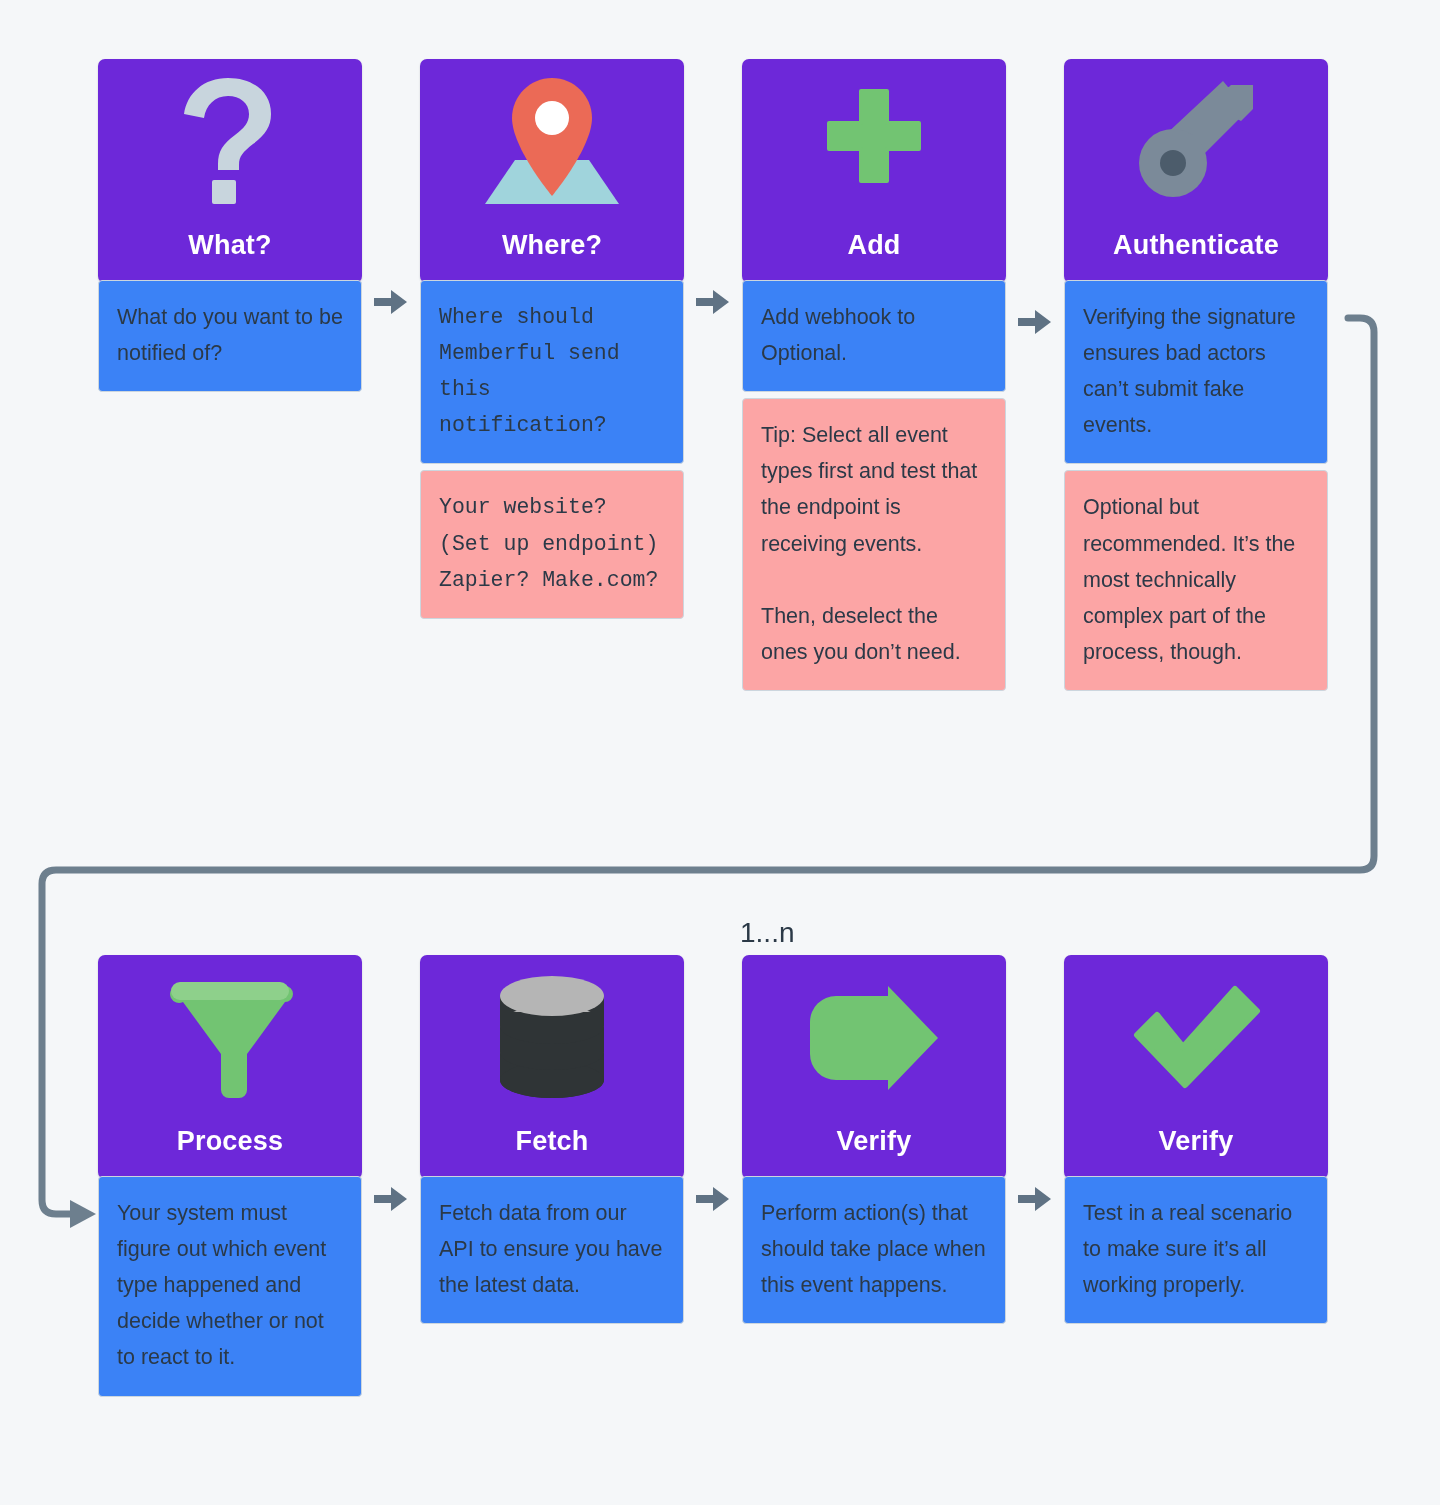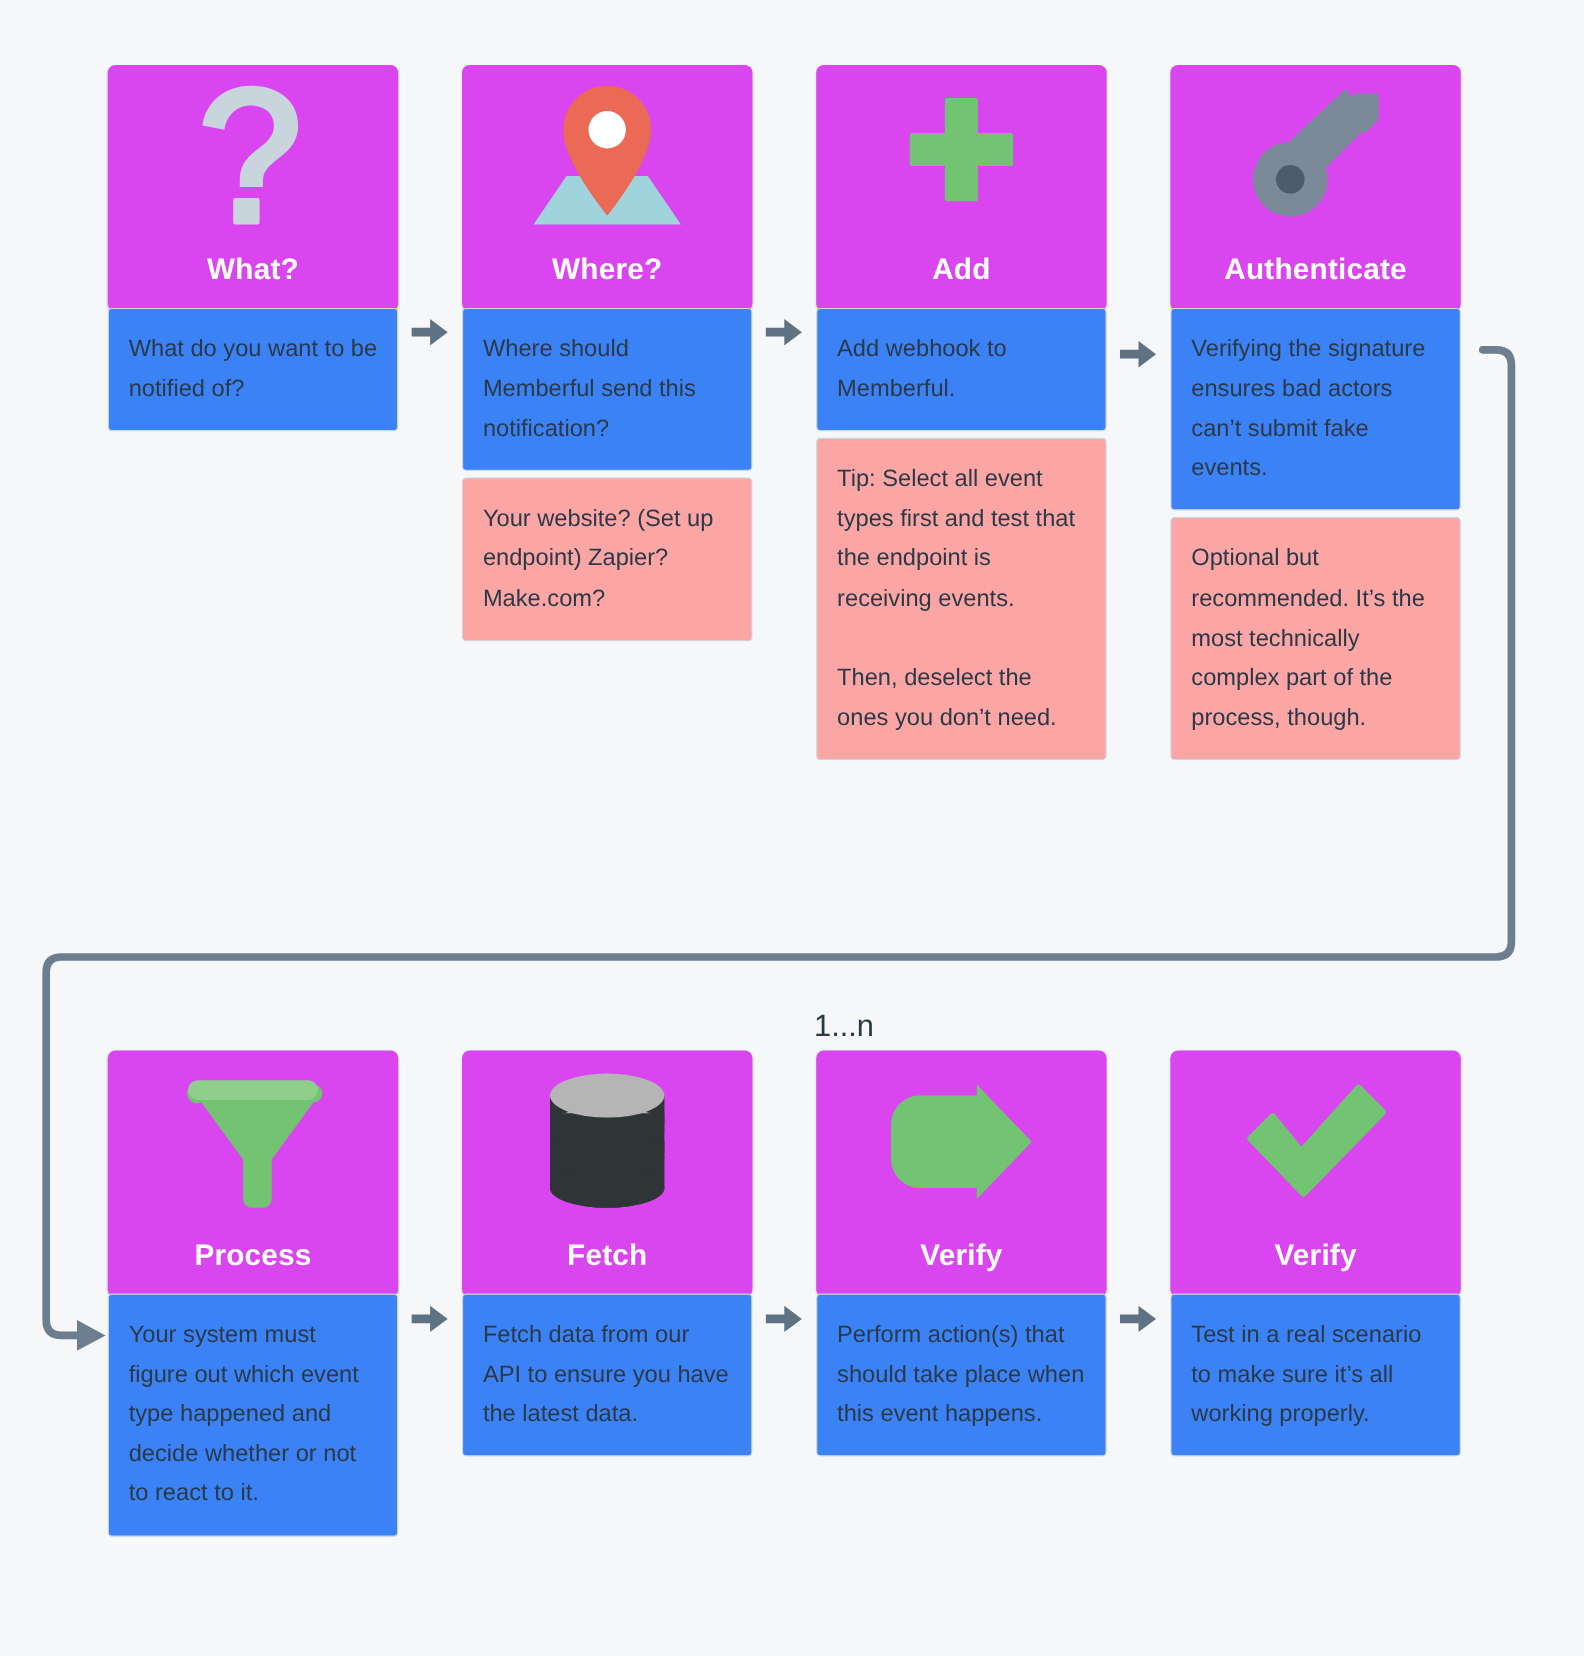--- a/index.html
+++ b/index.html
@@ -10,21 +10,21 @@
     overflow: hidden;
   }
   #stage { position: relative; width: 1440px; height: 1505px; }
 
   svg.connector { position: absolute; left: 0; top: 0; width: 1440px; height: 1505px; pointer-events: none; }
 
   .col { position: absolute; }
 
   .head-card {
     width: 264px; height: 224px;
-    background: #d946ef;
+    background: #6d28d9;
     border-radius: 7px;
     position: relative;
     box-shadow: 0 1px 2px rgba(40,55,70,.20);
   }
   .head-icon {
     position: absolute;
     left: 0; right: 0; top: 18px;
     height: 130px;
     display: flex; align-items: center; justify-content: center;
   }
@@ -116,37 +116,37 @@
     <div class="head-card">
       <div class="head-icon">
         <svg width="150" height="140" viewBox="0 0 150 140">
           <polygon points="38,88 112,88 142,132 8,132" fill="#a0d4dc"></polygon>
           <path d="M75 6c-22 0-40 18-40 40 0 30 40 78 40 78s40-48 40-78c0-22-18-40-40-40z" fill="#eb6a56"></path>
           <circle cx="75" cy="46" r="17" fill="#ffffff"></circle>
         </svg>
       </div>
       <div class="head-label">Where?</div>
     </div>
-    <div style="margin-top:-3px;">
+    <div style="margin-top:-3px;font-family:Liberation Mono, monospace;">
       <div class="note">Where should Memberful send this notification?</div>
       <div class="note tip">Your website? (Set up endpoint) Zapier? Make.com?</div>
     </div>
   </div>
 
   <div class="col" style="left:742px; top:59px;">
     <div class="head-card">
       <div class="head-icon">
         <svg width="106" height="106" viewBox="0 0 106 106">
           <path d="M40 2h26v32h32v26H66v32H40V60H8V34h32z" fill="#72c472" stroke="#72c472" stroke-width="4" stroke-linejoin="round"></path>
         </svg>
       </div>
       <div class="head-label">Add</div>
     </div>
     <div style="margin-top:-3px;">
-      <div class="note">Add webhook to Memberful.</div>
+      <div class="note">Add webhook to Optional.</div>
       <div class="note tip">Tip: Select all event types first and test that the endpoint is receiving events.
 
 Then, deselect the ones you don’t need.</div>
     </div>
   </div>
 
   <div class="col" style="left:1064px; top:59px;">
     <div class="head-card">
       <div class="head-icon">
         <svg width="126" height="122" viewBox="0 0 126 122">

